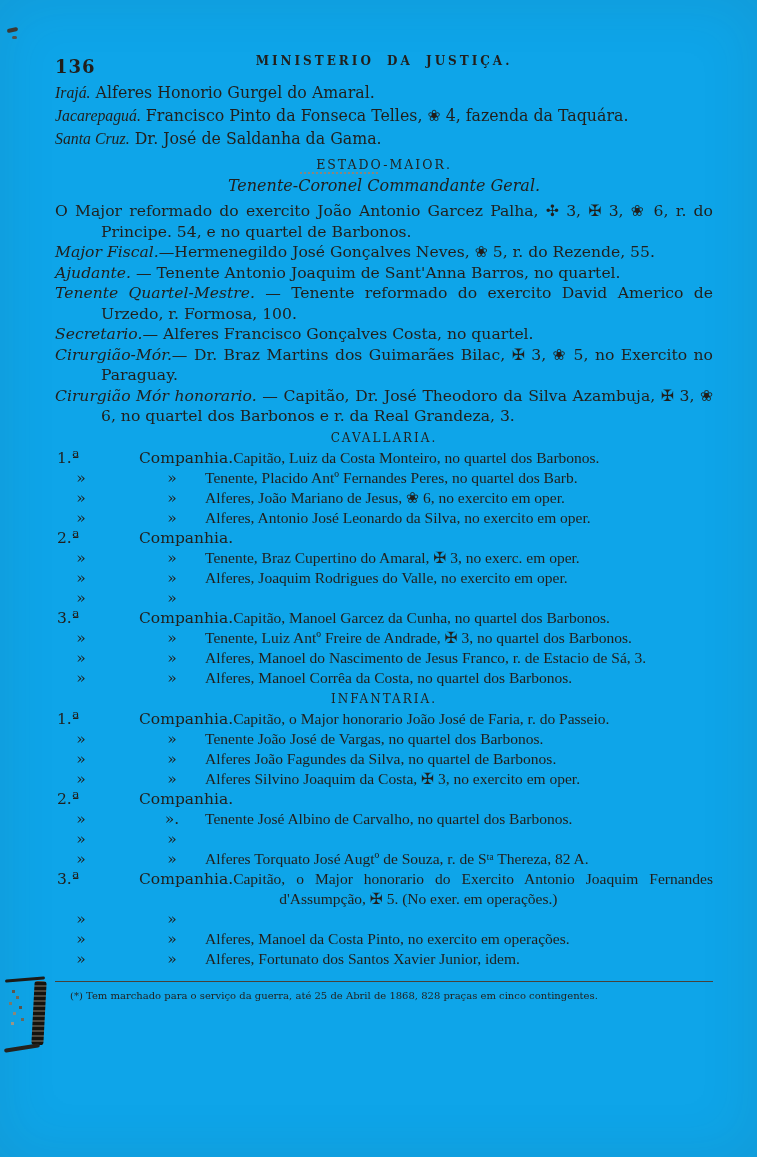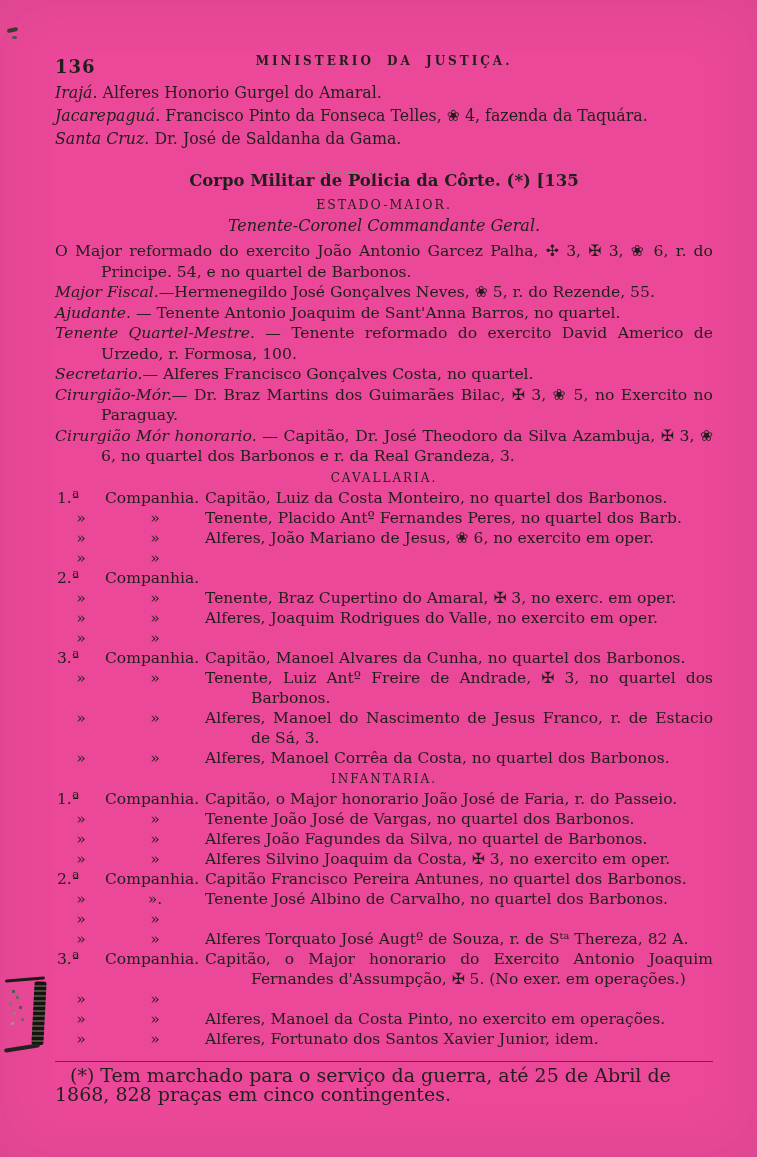--- a/index.html
+++ b/index.html
@@ -1,47 +1,47 @@
 <!DOCTYPE html>
 <html><head>
 <meta charset="utf-8">
 <style>
   html,body{margin:0;padding:0;background:#e9e7e2;}
   .page{
     position:relative;
     width:757px;height:1157px;
-    background:#ec4899;
+    background:#0ea5e9;
     box-shadow:inset 0 0 60px rgba(60,55,45,0.10);
     font-family:"DejaVu Serif","Liberation Serif","DejaVu Sans",serif;
     color:#211f1c;
     overflow:hidden;
   }
   .content{padding:54px 44px 0 55px;}
   .pageno{position:absolute;left:55px;top:56px;font-weight:bold;font-size:18px;letter-spacing:1px;}
   .runhead{text-align:center;font-weight:bold;font-size:12px;letter-spacing:3px;word-spacing:6px;}
   .gazetteer{margin-top:13px;}
   .gazetteer p{margin:0;font-size:15.8px;line-height:23px;padding-left:30px;text-indent:-30px;}
-  .gazetteer i{font-style:italic;}
+  .gazetteer i{font-style:italic;font-family:Liberation Serif, serif;}
   .artifact-dash{position:absolute;left:300px;top:172px;width:78px;border-top:2px dotted #8a857c;}
   .corner-mark{position:absolute;left:7px;top:28px;width:11px;height:4px;background:#3c3933;border-radius:2px;transform:rotate(-12deg);}
   .corner-mark2{position:absolute;left:12px;top:36px;width:5px;height:3px;background:#55504a;border-radius:2px;}
   .corps-title{margin-top:21px;text-align:center;font-weight:bold;font-size:16.5px;}
   .estado{text-align:center;font-size:12.5px;letter-spacing:2px;margin-top:7px;}
   .command{text-align:center;font-style:italic;font-size:16px;margin-top:4px;margin-bottom:6px;}
   .staff{margin:0;font-size:15.6px;line-height:20.5px;padding-left:46px;text-indent:-46px;text-align:justify;}
   .staff i{}
   .subhead{text-align:center;font-size:12px;letter-spacing:2px;margin:4px 0 3px;}
   .rows .row{display:flex;font-size:15.5px;line-height:20px;}
-  .c1{flex:0 0 150px;display:flex;}
+  .c1{flex:0 0 150px;display:flex;gap:34px;}
   .c1 .num{flex:0 0 48px;padding-left:2px;}
   .c1 .word{flex:1;}
   .row.ditto .num{text-align:center;}
   .row.ditto .word{text-align:center;}
-  .c2{flex:1;padding-left:46px;text-indent:-46px;text-align:justify;}
-  .footnote{margin-top:12px;border-top:1.5px solid #46423b;padding-top:4px;font-size:19px;line-height:19px;}
+  .c2{flex:1;padding-left:46px;text-indent:-46px;text-align:justify;font-family:Liberation Serif, serif;}
+  .footnote{margin-top:12px;border-top:1.5px solid #46423b;padding-top:4px;font-size:10px;line-height:19px;}
   .footnote p{margin:0;text-indent:15px;max-width:660px;}
   
   .smudge{position:absolute;left:0;top:966px;width:52px;height:102px;}
   .smudge .s-top{position:absolute;top:12px;left:5px;width:40px;height:3px;background:#1c1b18;transform:rotate(-5deg);border-radius:2px;}
   .smudge .s-bar{position:absolute;left:33px;top:15px;width:12px;height:64px;background:repeating-linear-gradient(0deg,#15140f 0 3px,#4d483d 3px 5px);transform:rotate(3deg);border-radius:3px;}
   .smudge .s-speck{position:absolute;left:12px;top:24px;width:3px;height:3px;background:#5a554b;
     box-shadow:4px 6px 0 #6c6759,-3px 12px 0 #7d7869,7px 16px 0 #5a554b,1px 22px 0 #8c8778,9px 28px 0 #6c6759,-1px 32px 0 #9a9586;}
   .smudge .s-bot{position:absolute;top:80px;left:4px;width:36px;height:4px;background:#24221e;transform:rotate(-9deg);border-radius:2px;}
 </style>
 </head>
@@ -57,21 +57,20 @@
   <div class="content">
 
     <div class="runhead">MINISTERIO DA JUSTIÇA.</div>
 
     <div class="gazetteer">
       <p><i>Irajá.</i><span> Alferes Honorio Gurgel do Amaral.</span></p>
       <p><i>Jacarepaguá.</i><span> Francisco Pinto da Fonseca Telles, ❀ 4, fazenda da Taquára.</span></p>
       <p><i>Santa Cruz.</i><span> Dr. José de Saldanha da Gama.</span></p>
     </div>
 
-    <div class="corps-title">Corpo Militar de Policia da Côrte. (*) [135</div>
     <div class="estado">ESTADO-MAIOR.</div>
     <div class="command">Tenente-Coronel Commandante Geral.</div>
 
     <div>
       <p class="staff"><i></i><span>O Major reformado do exercito João Antonio Garcez Palha, ✣ 3, ✠ 3, ❀ 6, r. do Principe. 54, e no quartel de Barbonos.</span></p>
       <p class="staff"><i>Major Fiscal.</i><span>—Hermenegildo José Gonçalves Neves, ❀ 5, r. do Rezende, 55.</span></p>
       <p class="staff"><i>Ajudante.</i><span> — Tenente Antonio Joaquim de Sant'Anna Barros, no quartel.</span></p>
       <p class="staff"><i>Tenente Quartel-Mestre.</i><span> — Tenente reformado do exercito David Americo de Urzedo, r. Formosa, 100.</span></p>
       <p class="staff"><i>Secretario.</i><span>— Alferes Francisco Gonçalves Costa, no quartel.</span></p>
       <p class="staff"><i>Cirurgião-Mór.</i><span>— Dr. Braz Martins dos Guimarães Bilac, ✠ 3, ❀ 5, no Exercito no Paraguay.</span></p>
@@ -100,20 +99,21 @@
             <span class="num">»</span>
             <span class="word">»</span>
           </span>
           <span class="c2">Alferes, João Mariano de Jesus, ❀ 6, no exercito em oper.</span>
         </div>
       <div class="row ditto">
           <span class="c1">
             <span class="num">»</span>
             <span class="word">»</span>
           </span>
+          <span class="c2">Alferes, Antonio José Leonardo da Silva, no exercito em oper.</span>
         </div>
       <div class="row">
           <span class="c1">
             <span class="num">2.ª</span>
             <span class="word">Companhia.</span>
           </span>
         </div>
       <div class="row ditto">
           <span class="c1">
             <span class="num">»</span>
@@ -132,21 +132,21 @@
           <span class="c1">
             <span class="num">»</span>
             <span class="word">»</span>
           </span>
         </div>
       <div class="row">
           <span class="c1">
             <span class="num">3.ª</span>
             <span class="word">Companhia.</span>
           </span>
-          <span class="c2">Capitão, Manoel Alvares da Cunha, no quartel dos Barbonos.</span>
+          <span class="c2">Capitão, Manoel Garcez da Cunha, no quartel dos Barbonos.</span>
         </div>
       <div class="row ditto">
           <span class="c1">
             <span class="num">»</span>
             <span class="word">»</span>
           </span>
           <span class="c2">Tenente, Luiz Antº Freire de Andrade, ✠ 3, no quartel dos Barbonos.</span>
         </div>
       <div class="row ditto">
           <span class="c1">
@@ -193,21 +193,20 @@
             <span class="num">»</span>
             <span class="word">»</span>
           </span>
           <span class="c2">Alferes Silvino Joaquim da Costa, ✠ 3, no exercito em oper.</span>
         </div>
       <div class="row">
           <span class="c1">
             <span class="num">2.ª</span>
             <span class="word">Companhia.</span>
           </span>
-          <span class="c2">Capitão Francisco Pereira Antunes, no quartel dos Barbonos.</span>
         </div>
       <div class="row ditto">
           <span class="c1">
             <span class="num">»</span>
             <span class="word">».</span>
           </span>
           <span class="c2">Tenente José Albino de Carvalho, no quartel dos Barbonos.</span>
         </div>
       <div class="row ditto">
           <span class="c1">

